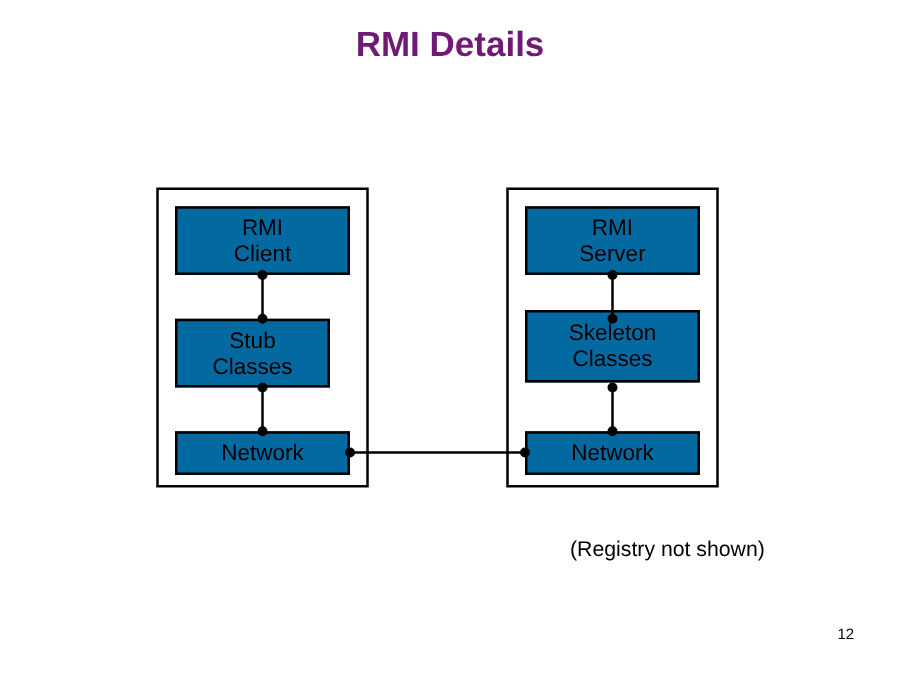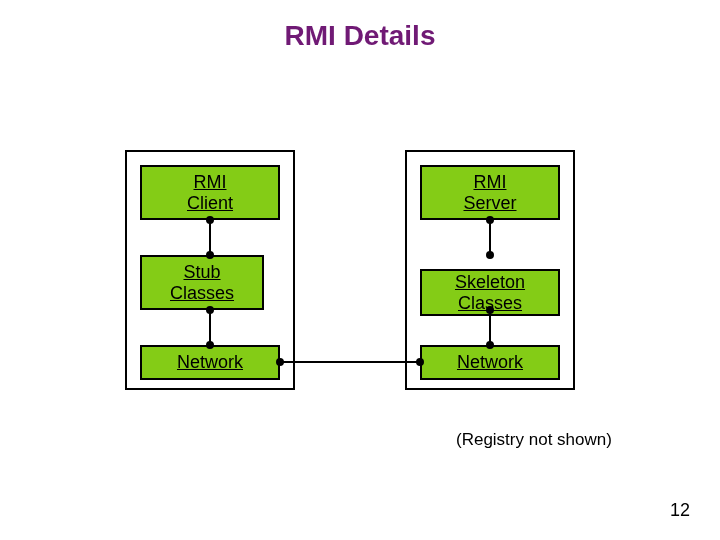--- a/index.html
+++ b/index.html
@@ -23,37 +23,36 @@
   }
   .outer {
     position: absolute;
     border: 2px solid #000;
     background: #fff;
     box-sizing: border-box;
   }
   .inner {
     position: absolute;
     border: 2px solid #000;
-    background: #84cc16;
+    background: #0369a1;
     box-sizing: border-box;
     display: flex;
     align-items: center;
     justify-content: center;
     text-align: center;
     font-size: 18px;
     line-height: 1.15;
-    text-decoration: underline;
   }
   .note {
     position: absolute;
     font-size: 17px;
   }
   .page-num {
     position: absolute;
-    font-size: 18px;
+    font-size: 12px;
   }
   svg.connectors {
     position: absolute;
     left: 0;
     top: 0;
     width: 720px;
     height: 540px;
     pointer-events: none;
   }
 </style>
@@ -67,21 +66,21 @@
 <div class="outer" style="left:405px; top:150px; width:170px; height:240px;"></div>
 
 <div class="inner" style="left:140px; top:165px; width:140px; height:55px; white-space:pre-line;">RMI
 Client</div>
 <div class="inner" style="left:140px; top:255px; width:124px; height:55px; white-space:pre-line;">Stub
 Classes</div>
 <div class="inner" style="left:140px; top:345px; width:140px; height:35px;">Network</div>
 
 <div class="inner" style="left:420px; top:165px; width:140px; height:55px; white-space:pre-line;">RMI
 Server</div>
-<div class="inner" style="left:420px; top:269px; width:140px; height:47px; white-space:pre-line;">Skeleton
+<div class="inner" style="left:420px; top:248px; width:140px; height:58px; white-space:pre-line;">Skeleton
 Classes</div>
 <div class="inner" style="left:420px; top:345px; width:140px; height:35px;">Network</div>
 
 <svg class="connectors" viewBox="0 0 720 540">
   <g stroke="#000" stroke-width="2" fill="#000">
 
     <line x1="210" y1="220" x2="210" y2="255"></line>
     <circle cx="210" cy="220" r="3"></circle>
     <circle cx="210" cy="255" r="3"></circle>
 

